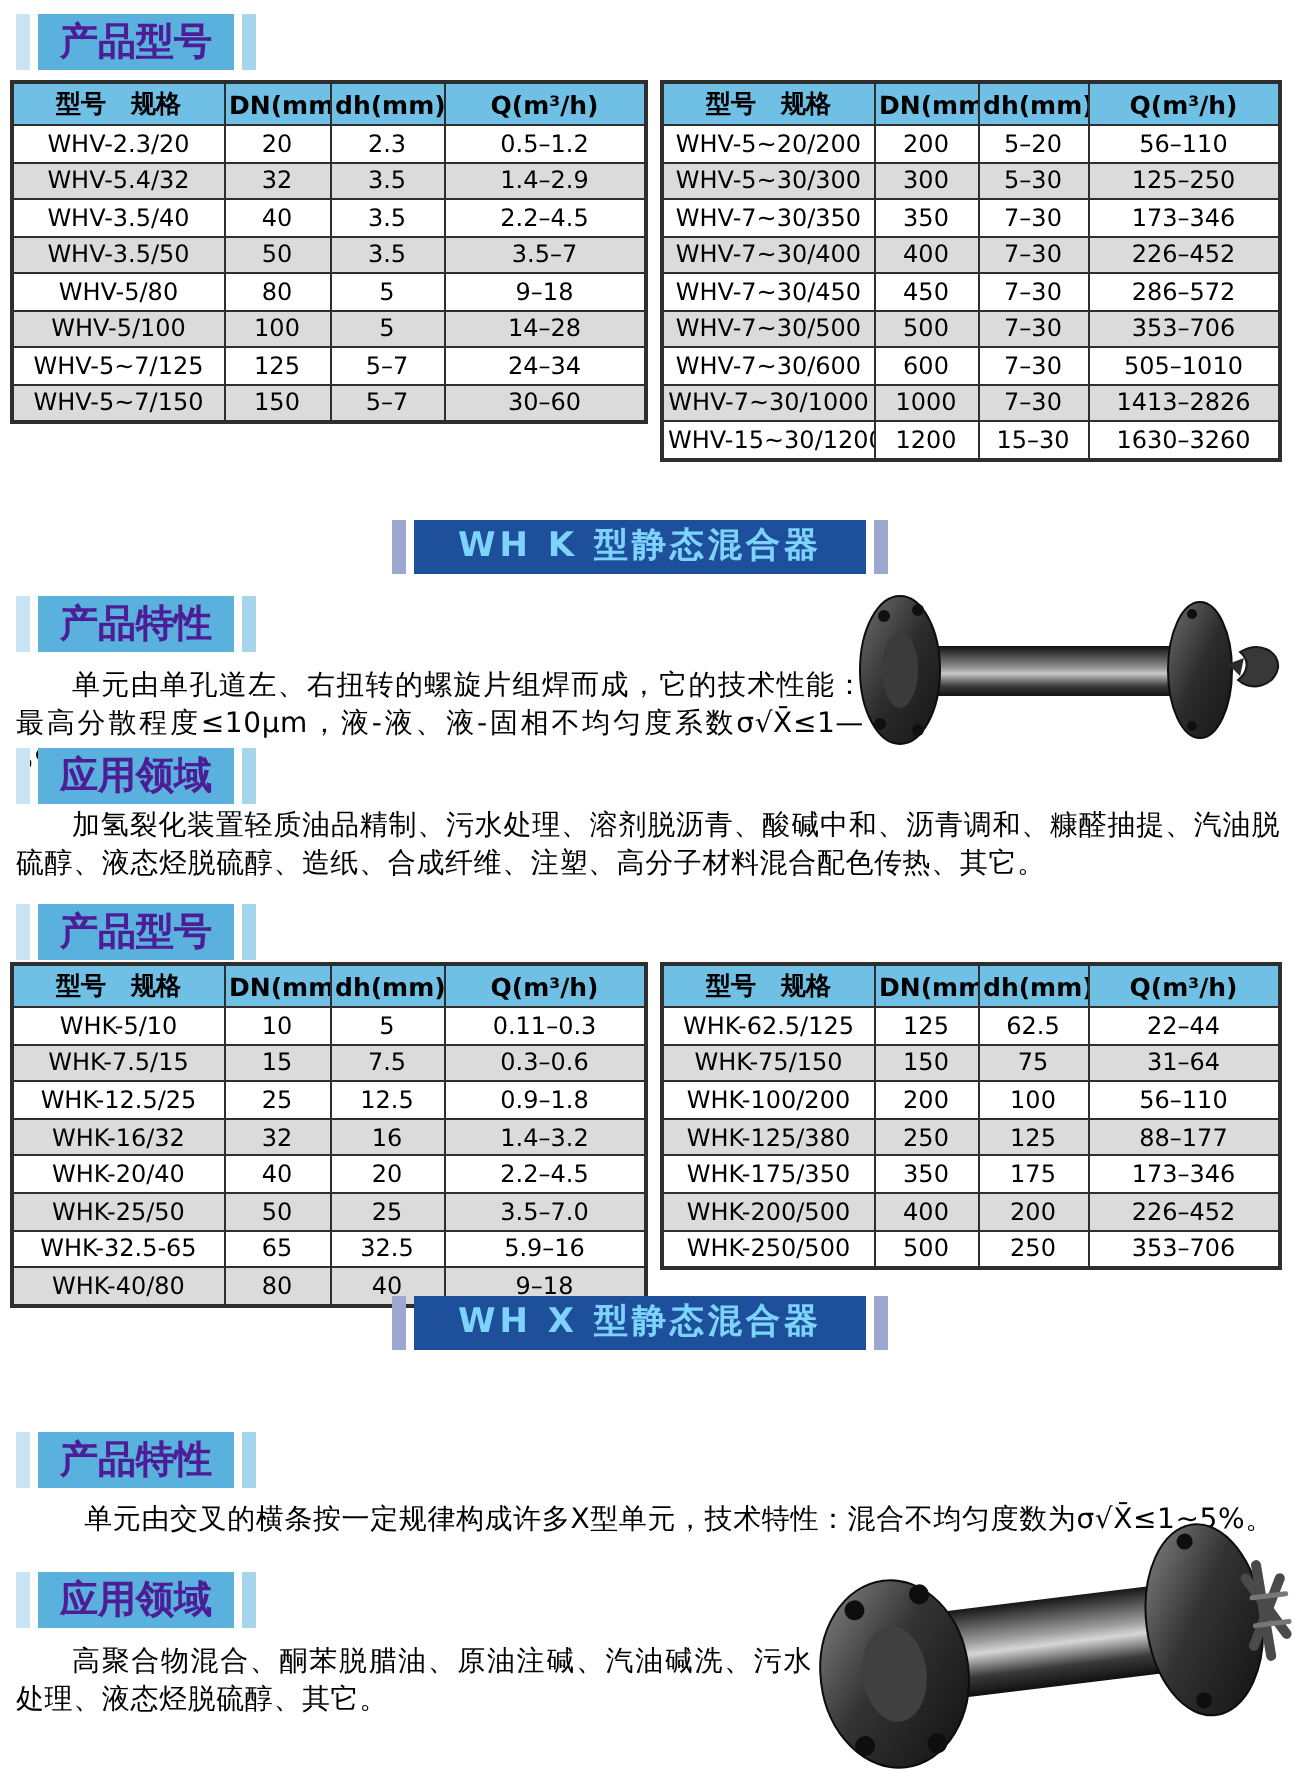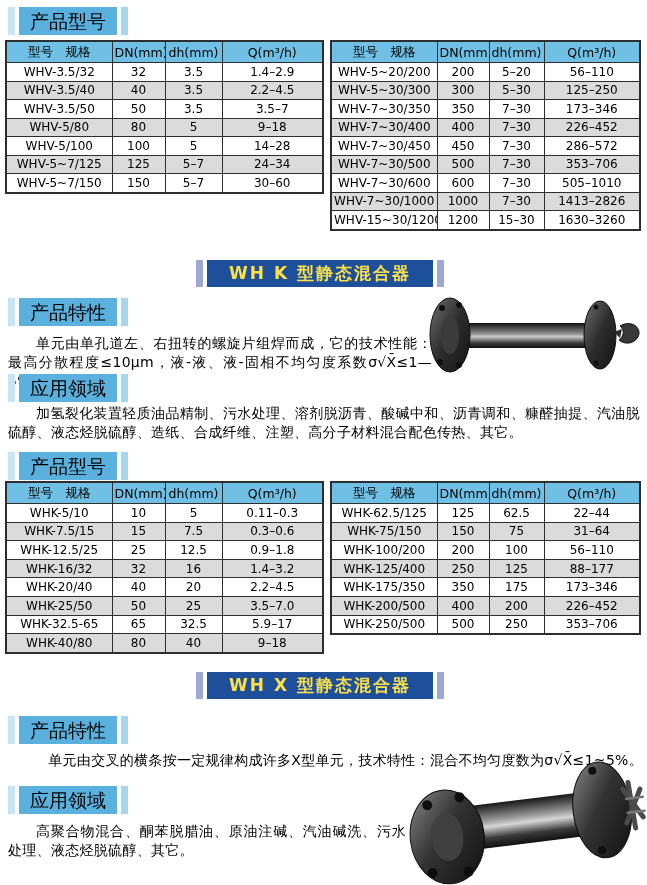--- a/index.html
+++ b/index.html
@@ -12,32 +12,32 @@
     --row-alt:#DBDBDB;
     --line:#2E2E2E;
   }
   html,body{margin:0;padding:0;background:#fff;}
   body{font-family:"DejaVu Sans","Liberation Sans",sans-serif;color:#000;}
   .page{position:relative;width:647px;height:885px;background:#fff;overflow:hidden;}
 
   
   .badge{position:absolute;left:8px;display:flex;height:28px;}
   .badge .bar-l{width:7px;background:var(--badge-bar-l);margin-right:4px;}
-  .badge .box{background:var(--badge-bg);color:#000000;font-weight:normal;font-size:19px;line-height:28px;padding:0 11px;white-space:nowrap;}
+  .badge .box{background:var(--badge-bg);color:#4c1d95;font-weight:bold;font-size:19px;line-height:28px;padding:0 11px;white-space:nowrap;}
   .badge .bar-r{width:7px;background:var(--badge-bar-r);margin-left:4px;}
 
   
   .banner{position:absolute;left:196px;display:flex;height:27px;}
   .banner .bbar{width:7px;background:var(--banner-bar);}
-  .banner .bbox{width:226px;margin:0 4px;background:var(--banner-bg);color:#fde047;font-weight:bold;font-size:17px;line-height:27px;text-align:center;letter-spacing:2px;white-space:nowrap;}
+  .banner .bbox{width:226px;margin:0 4px;background:var(--banner-bg);color:#7dd3fc;font-weight:bold;font-size:17px;line-height:27px;text-align:center;letter-spacing:2px;white-space:nowrap;}
 
   
   table.spec{position:absolute;border-collapse:collapse;table-layout:fixed;background:#fff;border:2px solid var(--line);font-size:12px;text-align:center;}
   table.spec th,table.spec td{border:1px solid var(--line);padding:0 2px;overflow:hidden;white-space:nowrap;}
-  table.spec th{background:var(--thead-bg);font-weight:normal;height:20px;font-size:12.5px;}
+  table.spec th{background:var(--thead-bg);font-weight:bold;height:20px;font-size:12.5px;}
   table.spec tbody tr:nth-child(even) td{background:var(--row-alt);}
   table.rows10 td{height:17.5px;}
   table.rows9 td{height:17.6px;}
   .t1{left:5px;top:40px;width:319px;}
   .t2{left:330px;top:40px;width:311px;}
   .t3{left:5px;top:481px;width:319px;}
   .t4{left:330px;top:481px;width:311px;}
 
   .para{position:absolute;font-size:14px;line-height:19px;text-indent:2em;letter-spacing:0.3px;text-align:justify;}
   .photo{position:absolute;}
@@ -63,21 +63,27 @@
     <thead>
         <tr>
           <th>型号　规格</th>
           <th>DN(mm)</th>
           <th>dh(mm)</th>
           <th>Q(m³/h)</th>
         </tr>
       </thead>
     <tbody>
         <tr>
-          <td>WHV-3.5/32</td>
+          <td>WHV-2.3/20</td>
+          <td>20</td>
+          <td>2.3</td>
+          <td>0.5–1.2</td>
+        </tr>
+        <tr>
+          <td>WHV-5.4/32</td>
           <td>32</td>
           <td>3.5</td>
           <td>1.4–2.9</td>
         </tr>
         <tr>
           <td>WHV-3.5/40</td>
           <td>40</td>
           <td>3.5</td>
           <td>2.2–4.5</td>
         </tr>
@@ -290,21 +296,21 @@
         <tr>
           <td>WHK-25/50</td>
           <td>50</td>
           <td>25</td>
           <td>3.5–7.0</td>
         </tr>
         <tr>
           <td>WHK-32.5-65</td>
           <td>65</td>
           <td>32.5</td>
-          <td>5.9–17</td>
+          <td>5.9–16</td>
         </tr>
         <tr>
           <td>WHK-40/80</td>
           <td>80</td>
           <td>40</td>
           <td>9–18</td>
         </tr>
       </tbody>
   </table>
   <table class="spec rows9 t4">
@@ -335,21 +341,21 @@
           <td>75</td>
           <td>31–64</td>
         </tr>
         <tr>
           <td>WHK-100/200</td>
           <td>200</td>
           <td>100</td>
           <td>56–110</td>
         </tr>
         <tr>
-          <td>WHK-125/400</td>
+          <td>WHK-125/380</td>
           <td>250</td>
           <td>125</td>
           <td>88–177</td>
         </tr>
         <tr>
           <td>WHK-175/350</td>
           <td>350</td>
           <td>175</td>
           <td>173–346</td>
         </tr>
@@ -361,32 +367,32 @@
         </tr>
         <tr>
           <td>WHK-250/500</td>
           <td>500</td>
           <td>250</td>
           <td>353–706</td>
         </tr>
       </tbody>
   </table>
 
-  <div class="banner" style="top:672px">
+  <div class="banner" style="top:648px">
     <div class="bbar"></div>
     <div class="bbox">WH X 型静态混合器</div>
     <div class="bbar"></div>
   </div>
 
   <div class="badge" style="top:716px">
     <div class="bar-l"></div>
     <div class="box">产品特性</div>
     <div class="bar-r"></div>
   </div>
-  <div class="para" style="left:8px;top:751px;width:635px;text-align:right">单元由交叉的横条按一定规律构成许多X型单元，技术特性：混合不均匀度数为σ√X̄≤1~5%。</div>
+  <div class="para" style="left:8px;top:751px;width:635px;text-align:center">单元由交叉的横条按一定规律构成许多X型单元，技术特性：混合不均匀度数为σ√X̄≤1~5%。</div>
 
   <div class="badge" style="top:786px">
     <div class="bar-l"></div>
     <div class="box">应用领域</div>
     <div class="bar-r"></div>
   </div>
   <div class="para" style="left:8px;top:822px;width:398px">高聚合物混合、酮苯脱腊油、原油注碱、汽油碱洗、污水处理、液态烃脱硫醇、其它。</div>
 
   <svg class="photo" style="left:400px;top:752px" width="247" height="133" viewBox="0 0 247 133">
     <defs>

